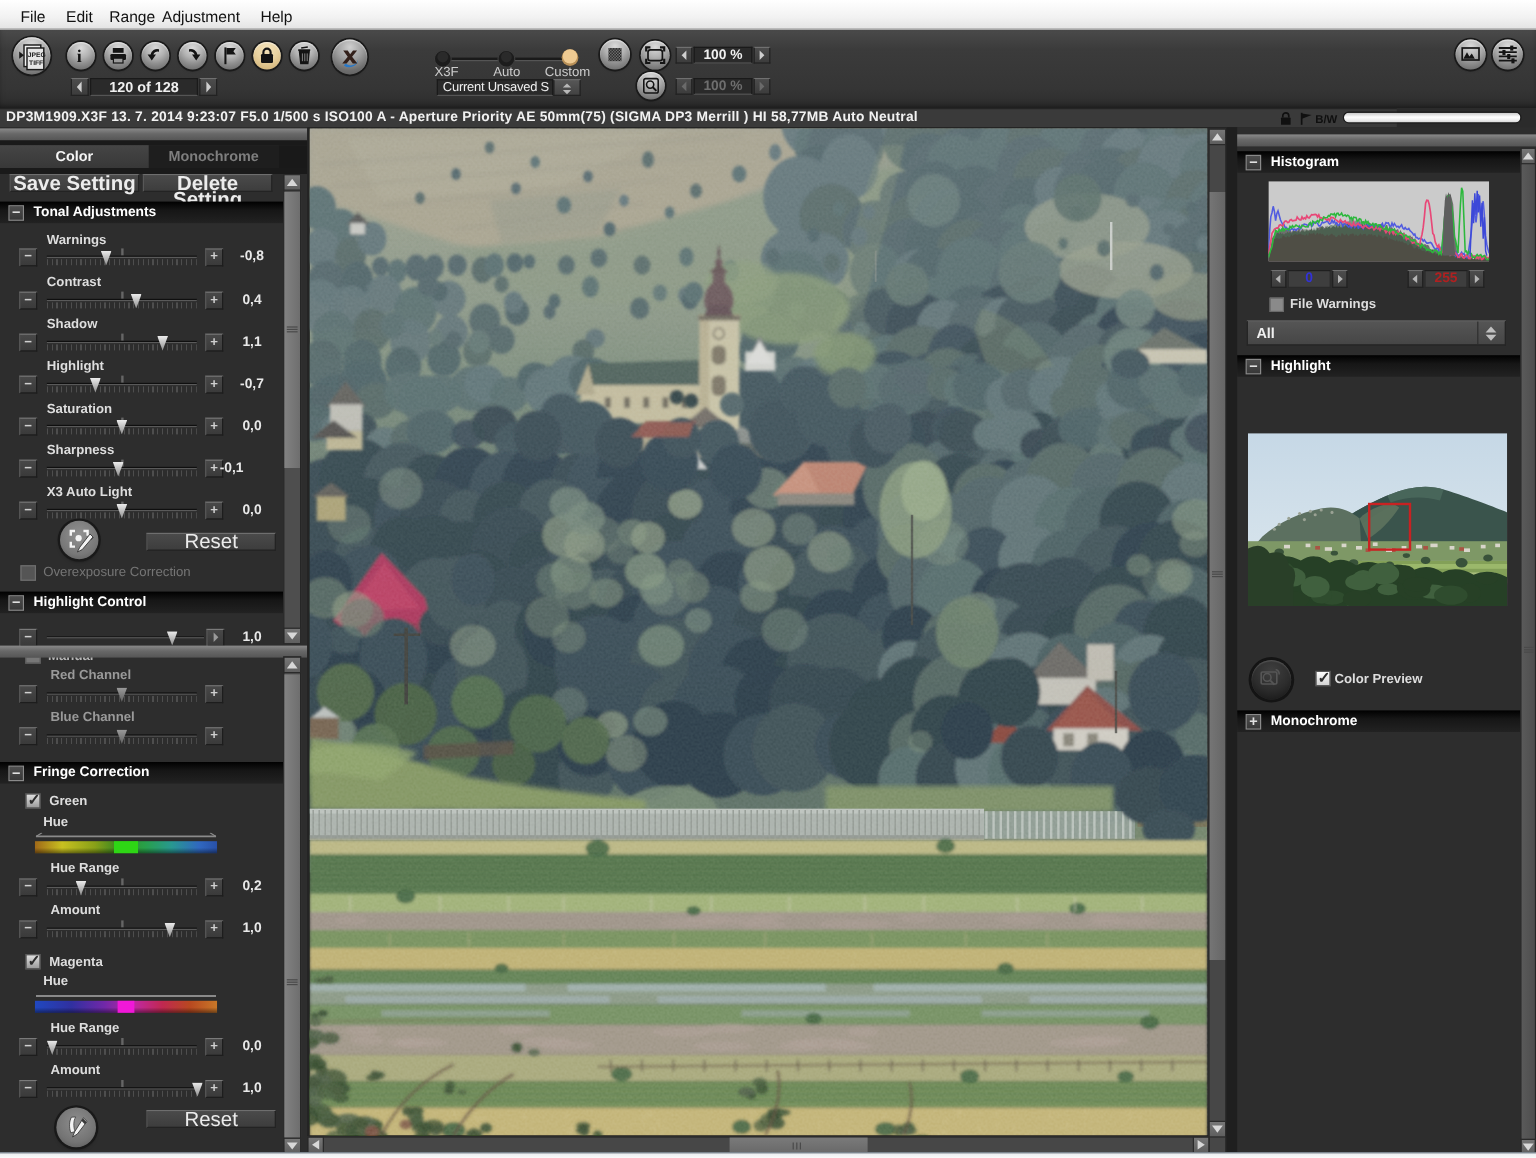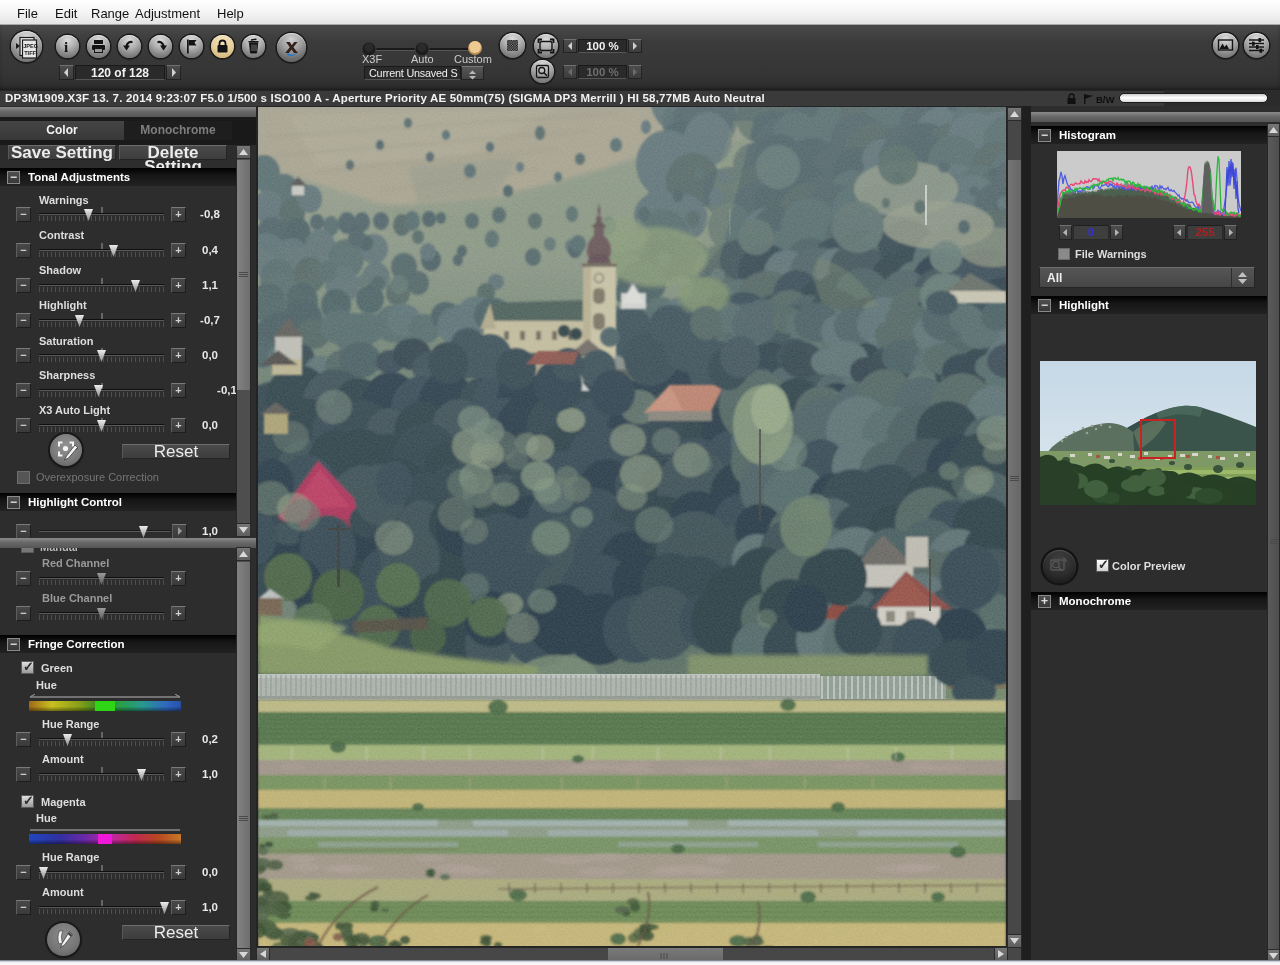--- a/index.html
+++ b/index.html
@@ -299,21 +299,21 @@
 
 <div class="slbl" style="left:39px;top:263px">Sharpness</div>
 <div class="sbtn" style="left:16px;top:277px">−</div>
 <div class="track" style="top:277px">
       <div class="ctick"></div>
       <div class="line"></div>
       <div class="ticks"></div>
       <div class="thumb" style="left:55px"></div>
     </div>
 <div class="sbtn" style="left:171px;top:277px">+</div>
-    <div class="sval" style="left:210px;top:278px">-0,1</div>
+    <div class="sval" style="left:176px;top:278px">-0,1</div>
 
 <div class="slbl" style="left:39px;top:298px">X3 Auto Light</div>
 <div class="sbtn" style="left:16px;top:312px">−</div>
 <div class="track" style="top:312px">
       <div class="ctick"></div>
       <div class="line"></div>
       <div class="ticks"></div>
       <div class="thumb" style="left:58px"></div>
     </div>
 <div class="sbtn" style="left:171px;top:312px">+</div>

